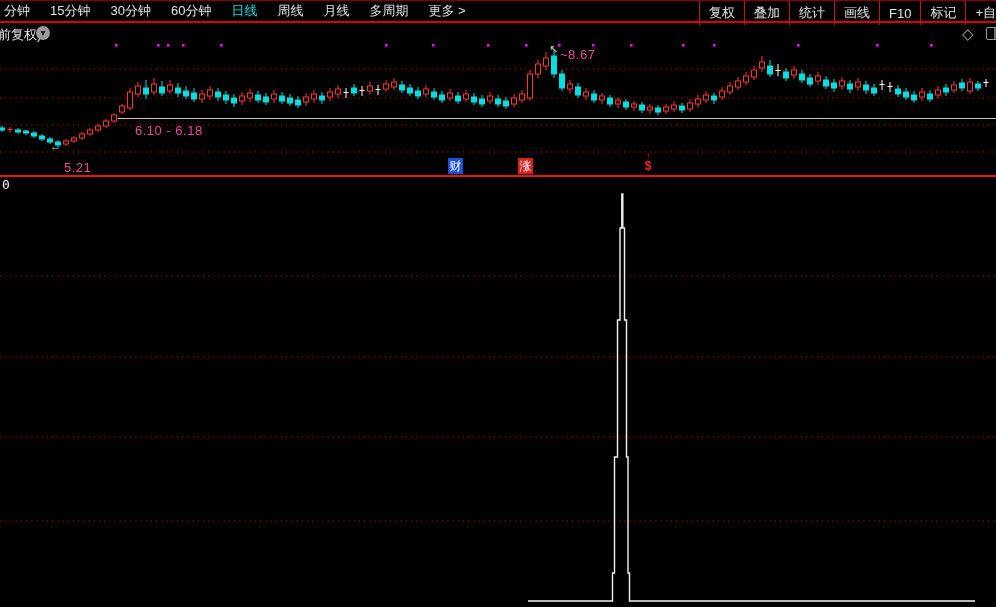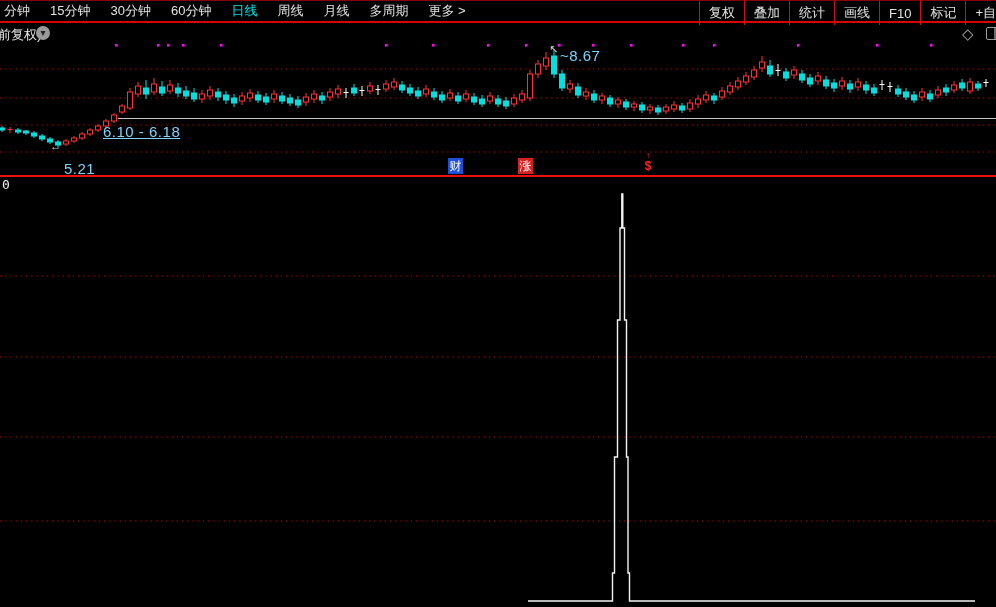--- a/index.html
+++ b/index.html
@@ -26,25 +26,25 @@
                     background:#9a9a9a; color:#222; font-size:10px; line-height:13px; text-align:center; }
   .diamond { position:absolute; left:962px; top:2px; color:#a8a8a8; font-size:15px; }
   .panel-toggle-icon { position:absolute; left:986px; top:4px; width:16px; height:13px;
                        border:1px solid #9a9a9a; border-radius:2px; background:#000; }
   .panel-toggle-icon::after { content:""; position:absolute; right:0; top:0; width:7px; height:11px; background:#6d6d6d; }
 
   
   #overlay-svg { position:absolute; left:0; top:0; width:996px; height:607px; z-index:1; }
 
   
-  .anno { position:absolute; color:#7dd3fc; font-size:15px; z-index:3; letter-spacing:0.5px; }
+  .anno { position:absolute; color:#ec4899; font-size:13px; z-index:3; letter-spacing:0.5px; }
   .anno-arrow { position:absolute; color:#cfcfcf; font-size:11px; z-index:3; }
   .high-anno  { left:560px; top:47px; }
   .high-arrow { left:549px; top:43px; }
-  .gap-anno   { left:103px; top:123px;text-decoration:underline; }
+  .gap-anno   { left:135px; top:123px; }
   .low-anno   { left:64px;  top:139px;margin-top:21px; }
   .low-arrow  { left:50px;  top:140px; }
   .zero-label { position:absolute; left:2px; top:177px; color:#f0f0f0; font-size:13px; z-index:3;
                 font-family:"DejaVu Sans Mono","Liberation Mono",monospace; }
 
   
   .marker { position:absolute; top:158px; width:15px; height:16px; color:#fff; font-size:12px;
             line-height:16px; text-align:center; z-index:3; }
   .marker-cai   { left:448px; background:#1d4fd7; }
   .marker-zhang { left:518px; background:#d42222; }

